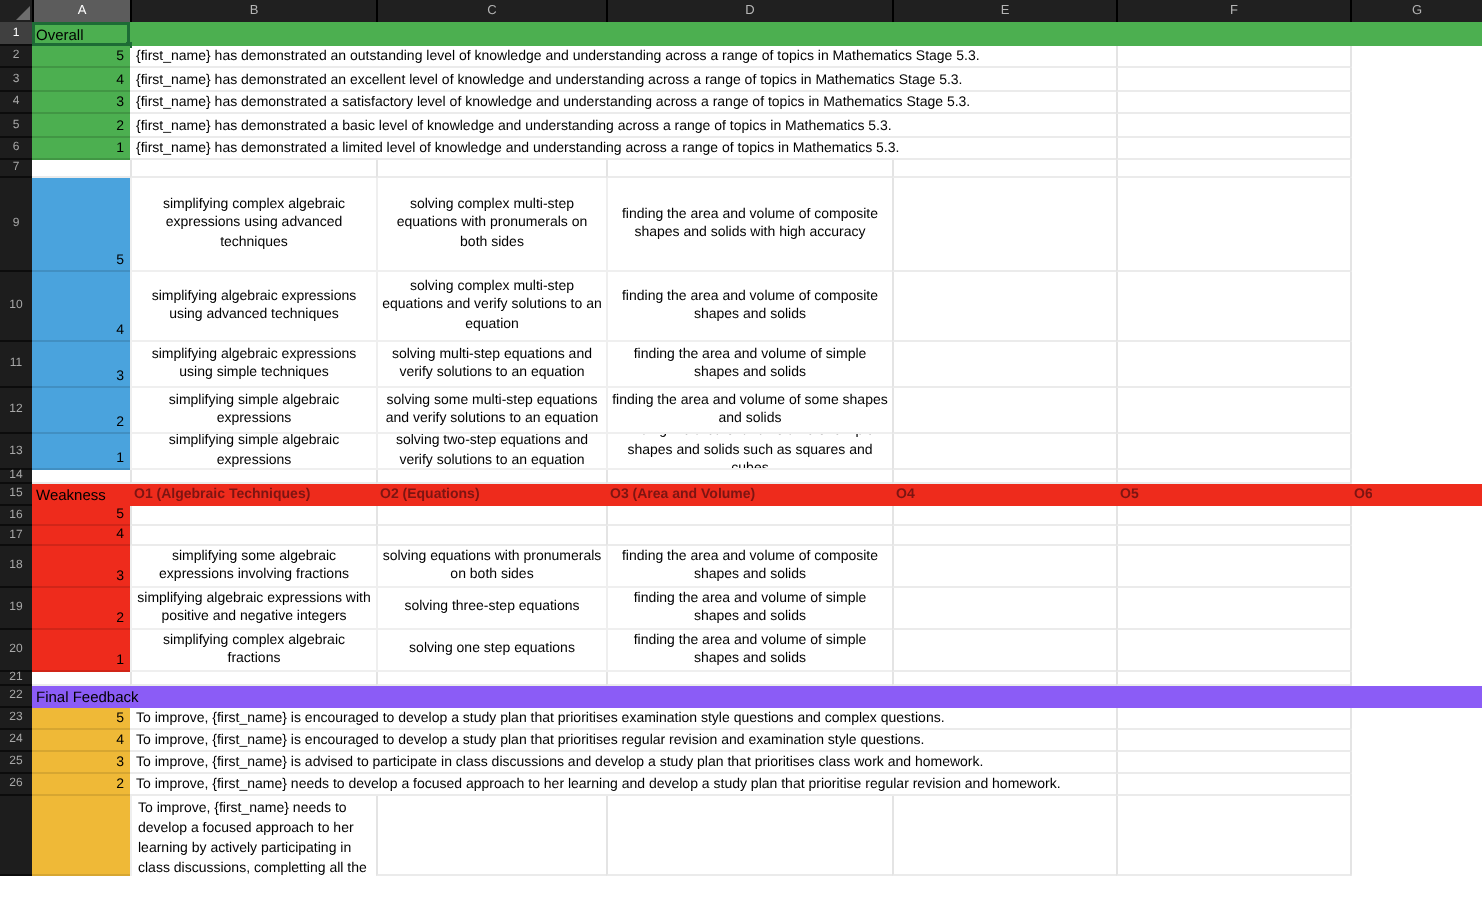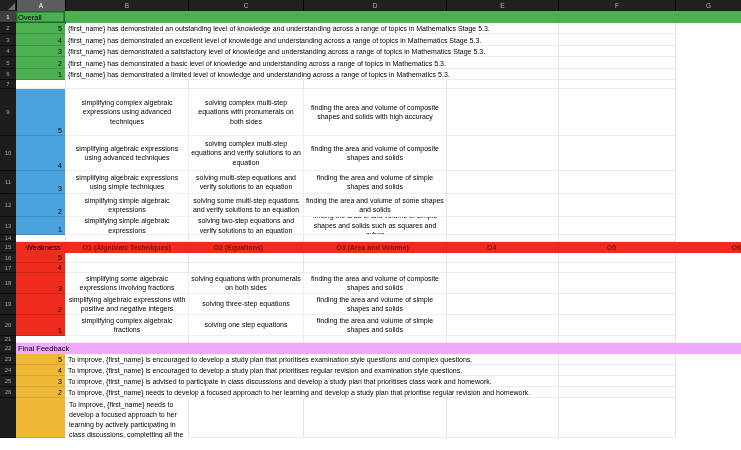--- a/index.html
+++ b/index.html
@@ -29,22 +29,22 @@
   .wrap{border-left:1px solid #efefef;border-bottom:1px solid #efefef;display:flex;align-items:center;
         justify-content:center;text-align:center;font-size:7px;line-height:9.5px;padding:0 2px;}
   .wrapL{border-left:1px solid #efefef;display:flex;align-items:flex-start;justify-content:flex-start;
         text-align:left;font-size:7px;line-height:10px;padding:2px 2px 0 3px;}
   .fillG{background:#4CAF50;border-bottom:1px solid rgba(0,0,0,.14);}
   .fillB{background:#4AA3DD;border-bottom:1px solid rgba(0,0,0,.12);}
   .fillR{background:#EE2B1C;border-bottom:1px solid rgba(0,0,0,.12);}
   .fillY{background:#EFB937;border-bottom:1px solid rgba(0,0,0,.10);}
   .bandG{background:#4CAF50;}
   .bandB{background:#4AA3DD;}
-  .bandR{background:#EE2B1C;justify-content:space-between;}
-  .bandY{background:#f0abfc;}
+  .bandR{background:#EE2B1C;}
+  .bandY{background:#8b5cf6;}
   .slabel{display:flex;align-items:center;padding-left:2px;white-space:nowrap;overflow:visible;font-size:7.5px;}
   .ohdr{display:flex;align-items:center;padding-left:2px;white-space:pre;overflow:hidden;
         font-size:7px;font-weight:bold;}
   .bandB .ohdr{color:#1F3864;}
   .bandR .ohdr{color:#7C1512;}
   .a1sel{position:relative;box-shadow:inset 0 0 0 1.5px #1d6b35;}
   .a1sel .handle{position:absolute;right:-1px;bottom:-1px;width:3px;height:3px;background:#1d6b35;}
   .h7{height:7px}.h9{height:9px}.h10{height:10px}.h11{height:11px}.h12{height:12px}
   .h18{height:18px}.h21{height:21px}.h23{height:23px}.h35{height:35px}.h40{height:40px}.h47{height:47px}
 </style>

